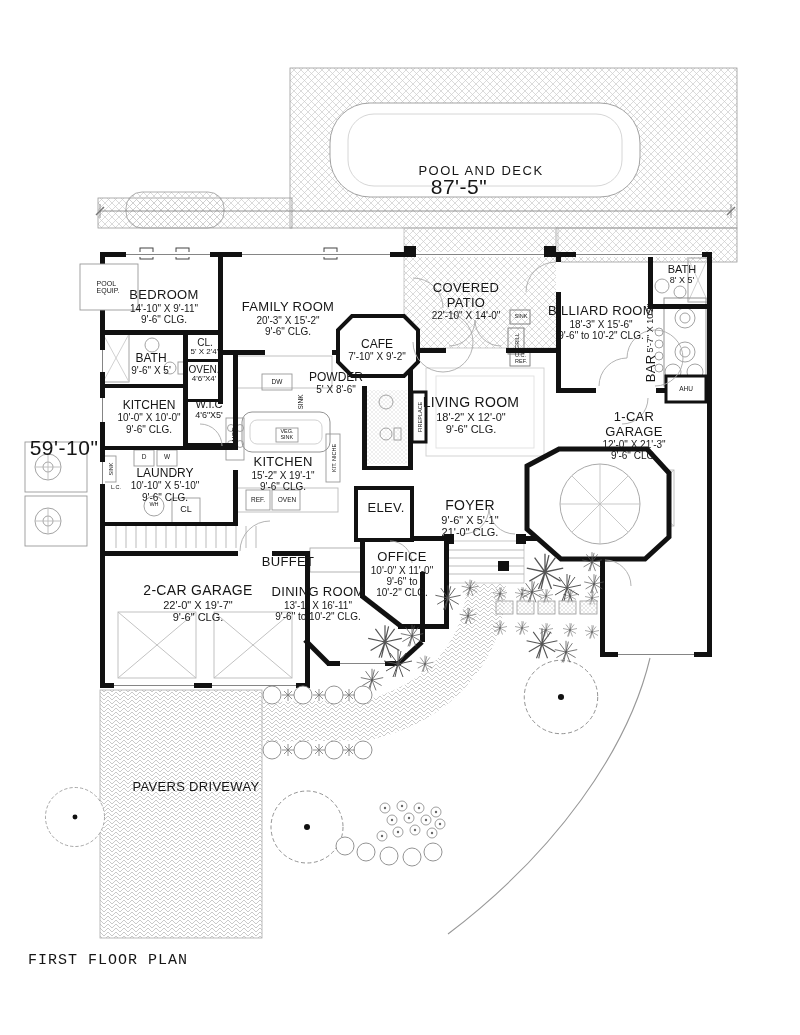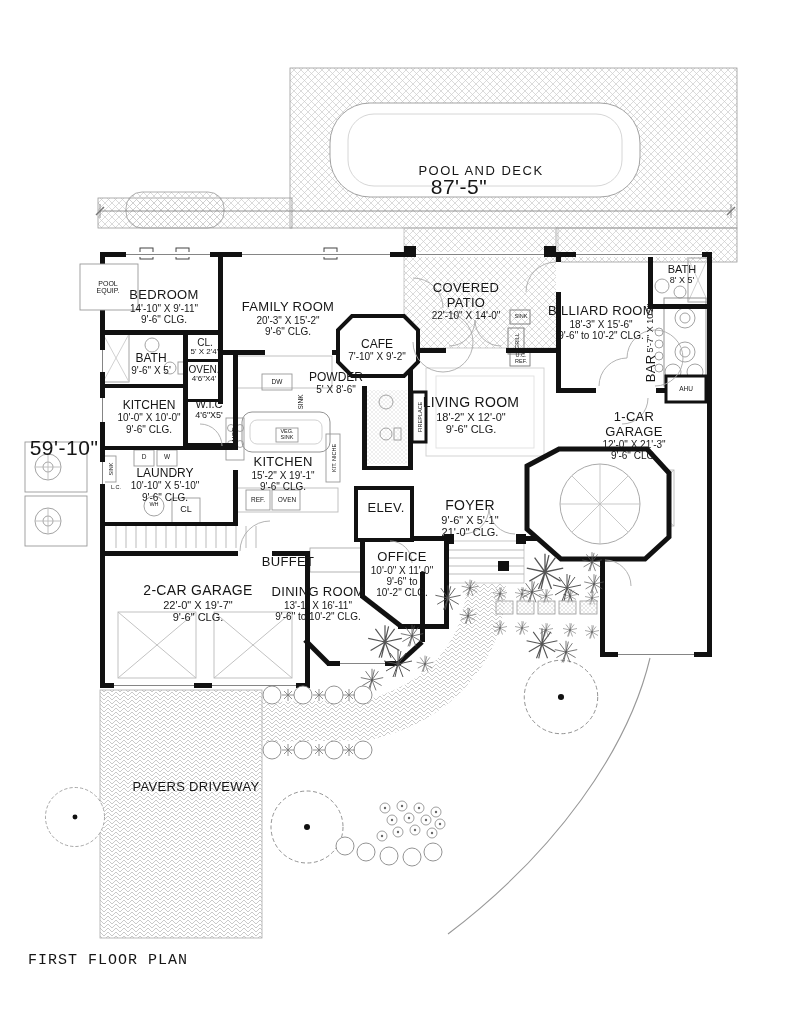--- a/index.html
+++ b/index.html
@@ -1,20 +1,20 @@
 <!DOCTYPE html>
 <html><head>
 <meta charset="utf-8">
 <style>
   html,body{margin:0;padding:0;background:#fff;}
   body{font-family:"Liberation Sans","DejaVu Sans",sans-serif;color:#161616;}
   #plan{position:relative;width:800px;height:1035px;background:#fff;overflow:hidden;}
   #plan svg{position:absolute;left:0;top:0;}
   .lbl{position:absolute;transform:translate(-50%,0);text-align:center;line-height:1.12;z-index:5;}
-  .clbl{position:absolute;transform:translate(-50%,-50%);text-align:center;line-height:1.05;z-index:5;}
+  .clbl{position:absolute;transform:translate(-50%,-50%);text-align:left;line-height:1.05;z-index:5;}
   .vlbl{position:absolute;transform:translate(-50%,-50%) rotate(-90deg);text-align:center;line-height:1.1;white-space:nowrap;z-index:5;}
   .lbl span,.clbl span,.vlbl span{display:block;white-space:pre-line;}
   .vlbl span{display:inline-block;vertical-align:middle;margin:0 1px;}
   .f21{font-size:21px;letter-spacing:.5px;}
   .f15{font-size:15px;letter-spacing:1px;}
   .f14{font-size:14px;letter-spacing:.3px;}
   .f13{font-size:13px;letter-spacing:.3px;}
   .f12{font-size:12px;}
   .f11{font-size:11px;}
   .f10{font-size:10px;}

